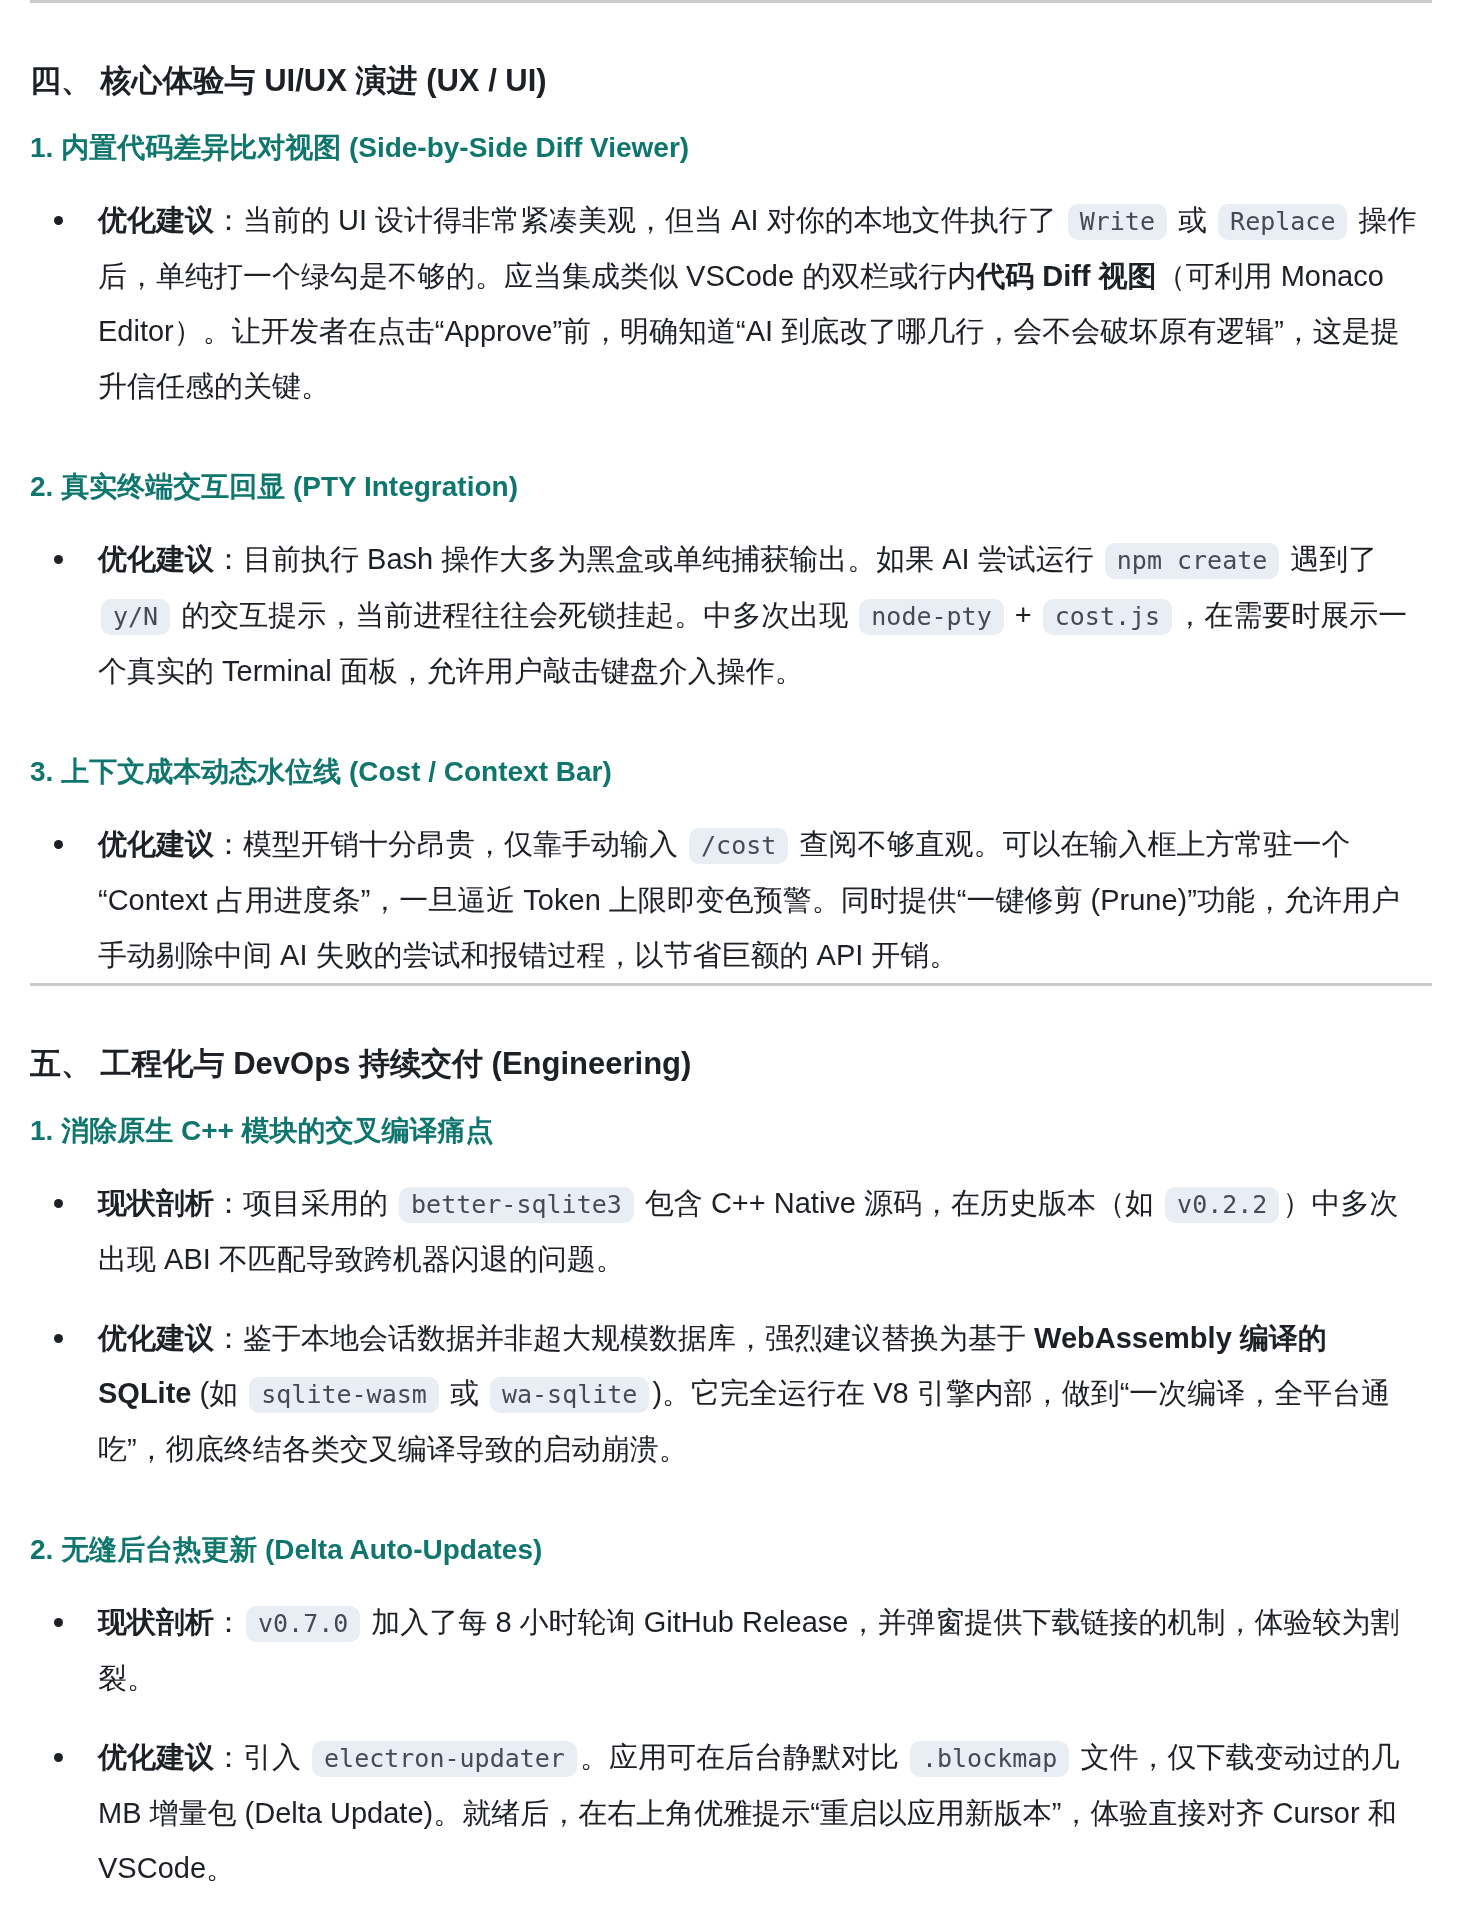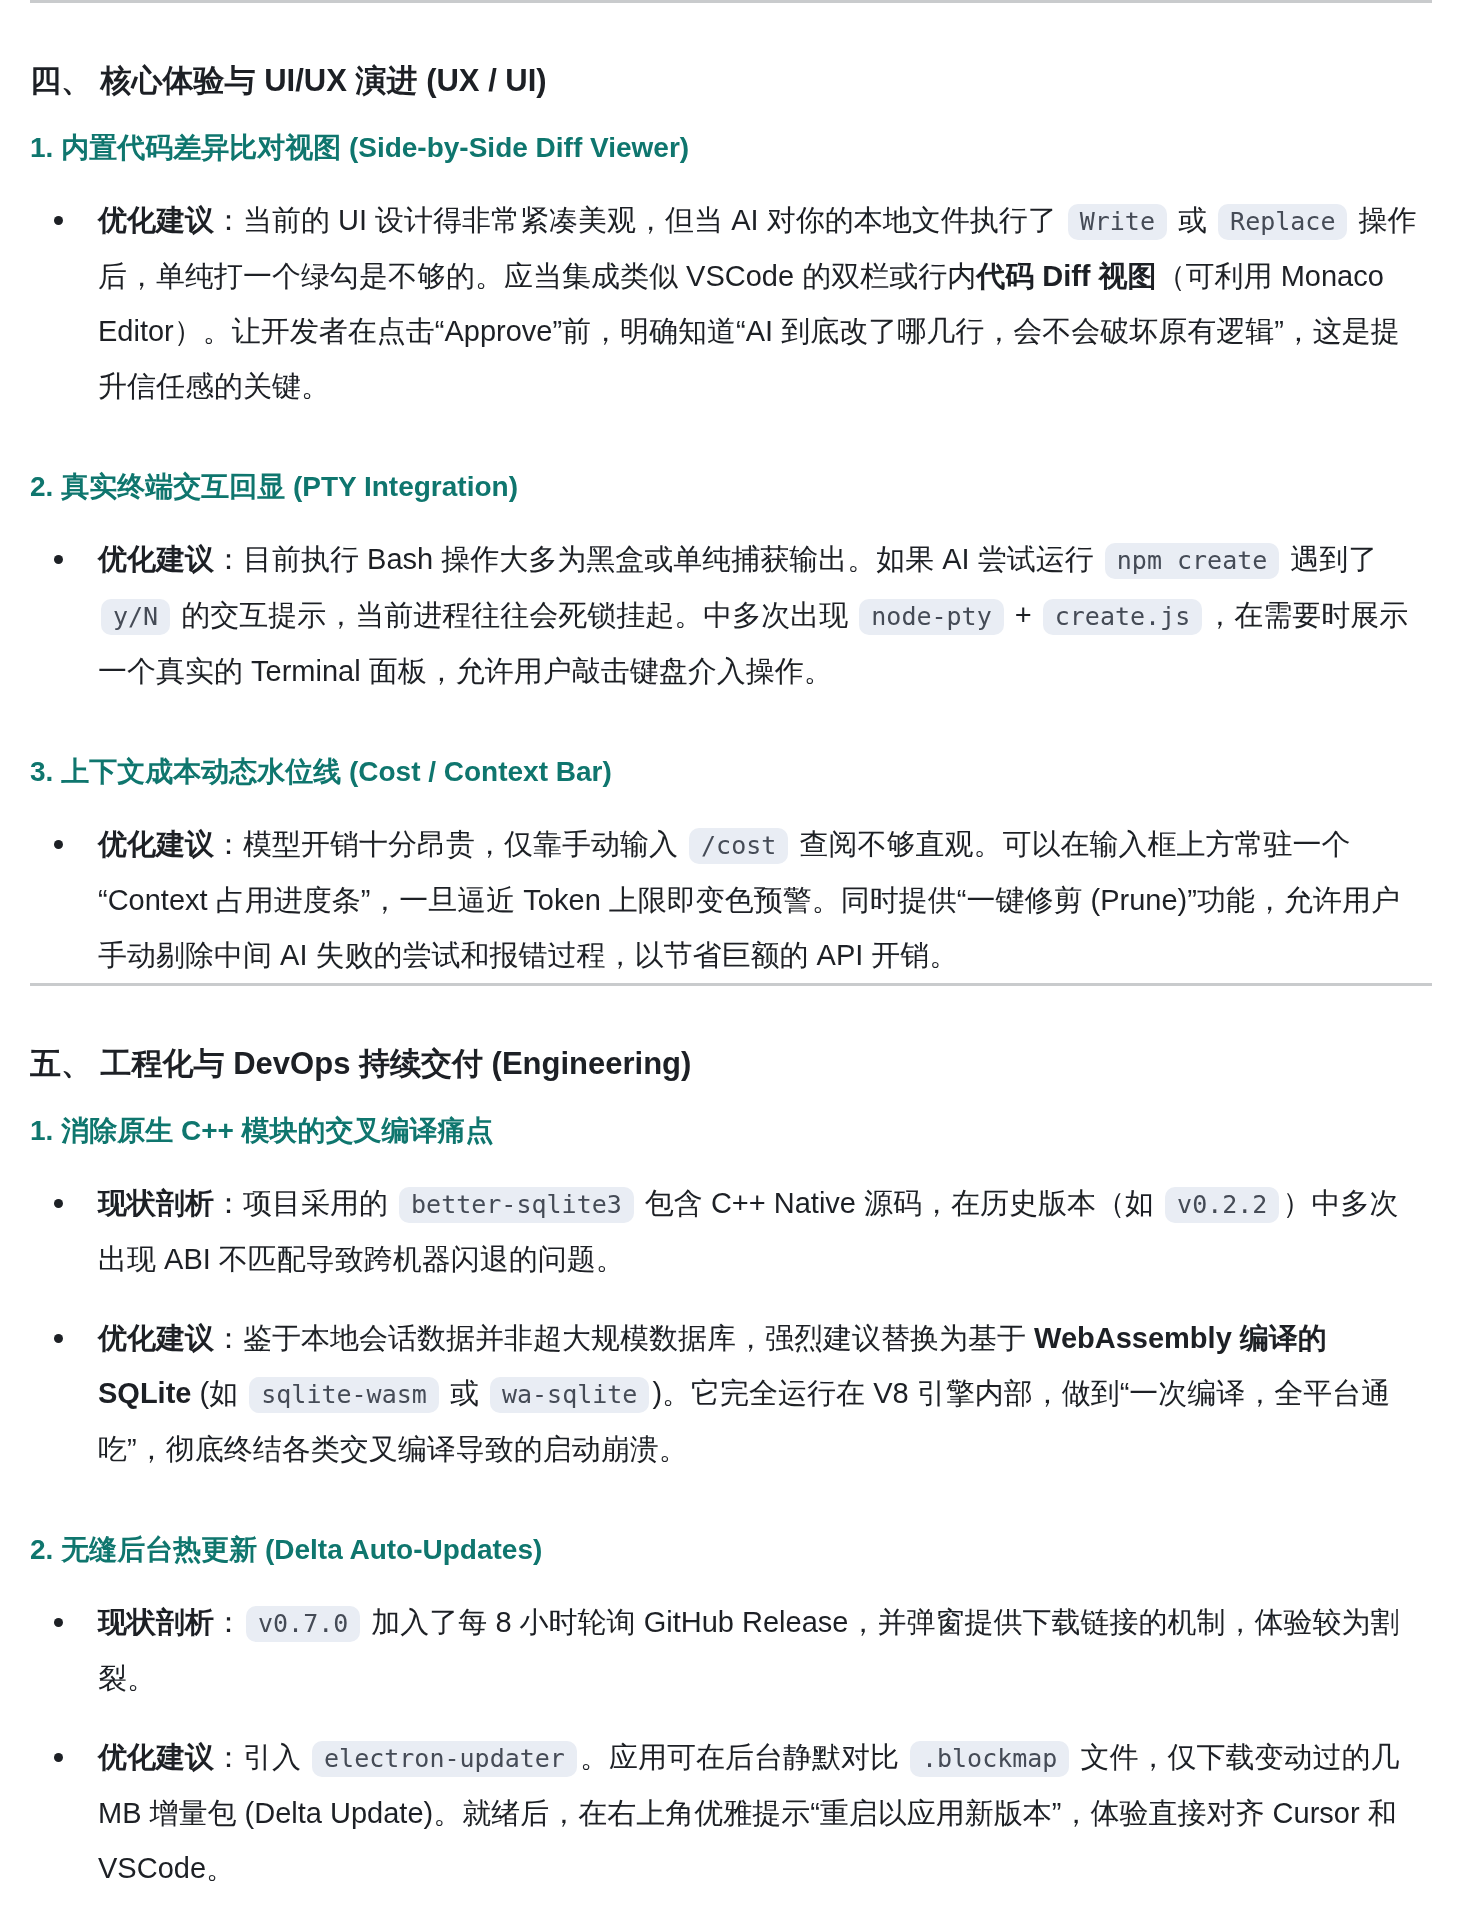--- a/index.html
+++ b/index.html
@@ -84,21 +84,21 @@
 
   <h2 class="sec-heading">四、 核心体验与 UI/UX 演进 (UX / UI)</h2>
 
   <h3 class="sub-heading">1. 内置代码差异比对视图 (Side-by-Side Diff Viewer)</h3>
   <ul class="bullet-list">
     <li><span class="b">优化建议</span><span>：当前的 UI 设计得非常紧凑美观，但当 AI 对你的本地文件执行了 </span><code class="chip">Write</code><span> 或 </span><code class="chip">Replace</code><span> 操作后，单纯打一个绿勾是不够的。应当集成类似 VSCode 的双栏或行内</span><span class="b">代码 Diff 视图</span><span>（可利用 Monaco Editor）。让开发者在点击“Approve”前，明确知道“AI 到底改了哪几行，会不会破坏原有逻辑”，这是提升信任感的关键。</span></li>
   </ul>
 
   <h3 class="sub-heading">2. 真实终端交互回显 (PTY Integration)</h3>
   <ul class="bullet-list">
-    <li><span class="b">优化建议</span><span>：目前执行 Bash 操作大多为黑盒或单纯捕获输出。如果 AI 尝试运行 </span><code class="chip">npm create</code><span> 遇到了 </span><code class="chip">y/N</code><span> 的交互提示，当前进程往往会死锁挂起。中多次出现 </span><code class="chip">node-pty</code><span> + </span><code class="chip">create.js</code><span>，在需要时展示一个真实的 Terminal 面板，允许用户敲击键盘介入操作。</span></li>
+    <li><span class="b">优化建议</span><span>：目前执行 Bash 操作大多为黑盒或单纯捕获输出。如果 AI 尝试运行 </span><code class="chip">npm create</code><span> 遇到了 </span><code class="chip">y/N</code><span> 的交互提示，当前进程往往会死锁挂起。中多次出现 </span><code class="chip">node-pty</code><span> + </span><code class="chip">cost.js</code><span>，在需要时展示一个真实的 Terminal 面板，允许用户敲击键盘介入操作。</span></li>
   </ul>
 
   <h3 class="sub-heading">3. 上下文成本动态水位线 (Cost / Context Bar)</h3>
   <ul class="bullet-list">
     <li><span class="b">优化建议</span><span>：模型开销十分昂贵，仅靠手动输入 </span><code class="chip">/cost</code><span> 查阅不够直观。可以在输入框上方常驻一个“Context 占用进度条”，一旦逼近 Token 上限即变色预警。同时提供“一键修剪 (Prune)”功能，允许用户手动剔除中间 AI 失败的尝试和报错过程，以节省巨额的 API 开销。</span></li>
   </ul>
 
   <hr class="divider hr-mid">
 
   <h2 class="sec-heading">五、 工程化与 DevOps 持续交付 (Engineering)</h2>

